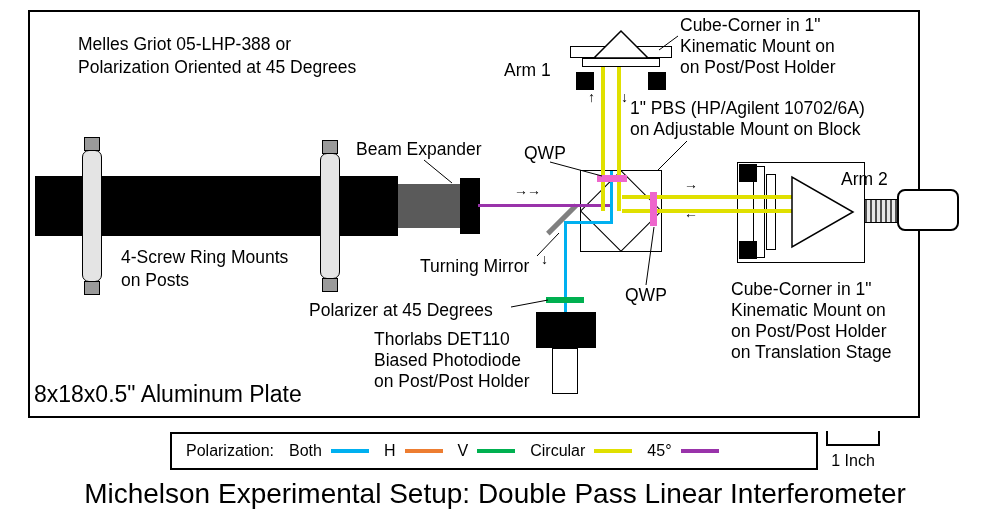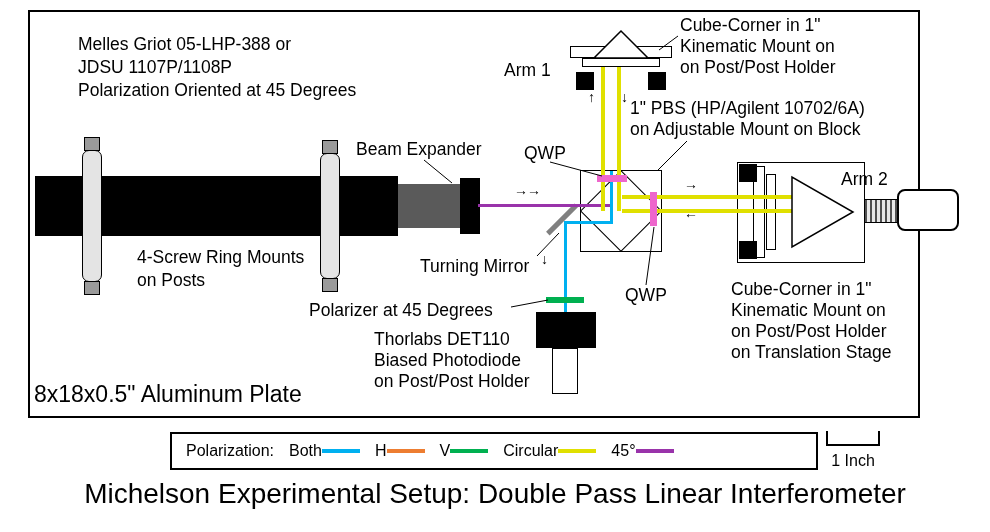--- a/index.html
+++ b/index.html
@@ -8,21 +8,21 @@
           font-family:"Liberation Sans","DejaVu Sans",sans-serif;color:#000;}
   .abs{position:absolute;}
   .label{position:absolute;font-size:17.5px;line-height:21px;white-space:nowrap;z-index:5;}
   .lh23 .line{line-height:23px;}
   .beam{position:absolute;z-index:2;}
   .arrow{position:absolute;z-index:5;font-size:14px;line-height:14px;}
   .foot{position:absolute;background:#000;z-index:4;}
   .outline{position:absolute;border:1.5px solid #000;background:#fff;}
   .legend{position:absolute;left:170px;top:432px;width:648px;height:38px;border:2px solid #000;
           display:flex;align-items:center;gap:15px;padding:0 14px;font-size:16px;z-index:5;background:#fff;}
-  .legend-item{display:flex;align-items:center;}
+  .legend-item{display:flex;align-items:center;gap:9px;}
   .swatch{display:inline-block;width:38px;height:4px;}
   .scalebracket{position:absolute;left:826px;top:431px;width:54px;height:15px;z-index:5;
           border-left:2px solid #000;border-right:2px solid #000;border-bottom:2px solid #000;}
   .title{position:absolute;left:0;top:478px;width:990px;text-align:center;font-size:28px;z-index:5;}
 </style>
 </head>
 <body>
 
 <div class="canvas">
 
@@ -77,24 +77,23 @@
   <div class="arrow" style="left:514px;top:183px;">→</div>
   <div class="arrow" style="left:527px;top:183px;">→</div>
   <div class="arrow" style="left:588px;top:90px;">↑</div>
   <div class="arrow" style="left:621px;top:90px;">↓</div>
   <div class="arrow" style="left:684px;top:177px;">→</div>
   <div class="arrow" style="left:684px;top:206px;">←</div>
   <div class="arrow" style="left:541px;top:252px;">↓</div>
 
   <div class="label lh23" style="left:78px;top:33px;">
     <div class="line">Melles Griot 05-LHP-388 or</div>
-    <div class="line">JDSU 1107P/1108P</div>
     <div class="line">Polarization Oriented at 45 Degrees</div>
   </div>
-  <div class="label lh23" style="left:121px;top:246px;margin-left:16px;">
+  <div class="label lh23" style="left:121px;top:246px;">
     <div class="line">4-Screw Ring Mounts</div>
     <div class="line">on Posts</div>
   </div>
   <div class="label" style="left:356px;top:139px;">Beam Expander</div>
   <div class="label" style="left:524px;top:143px;">QWP</div>
   <div class="label" style="left:504px;top:60px;">Arm 1</div>
   <div class="label" style="left:680px;top:15px;">
     <div>Cube-Corner in 1"</div>
     <div>Kinematic Mount on</div>
     <div>on Post/Post Holder</div>

